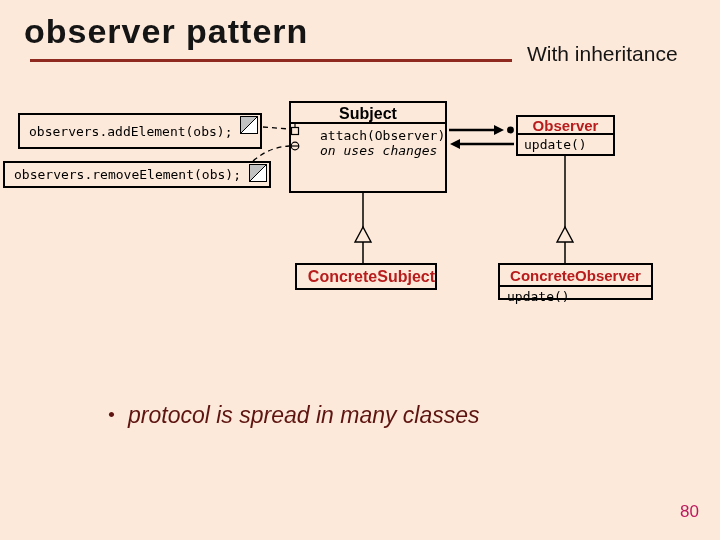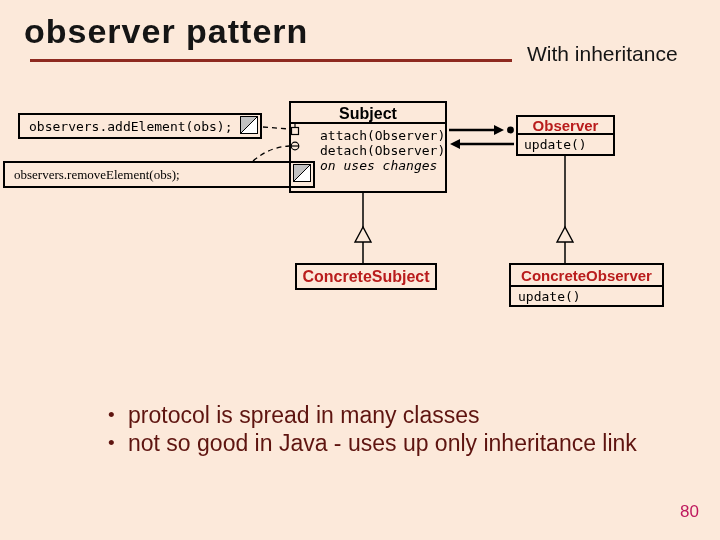--- a/index.html
+++ b/index.html
@@ -30,22 +30,22 @@
 
   
   .note-box {
     border:2px solid #000;
     font-family:"DejaVu Sans Mono", monospace;
     font-size:13px;
     display:flex; align-items:center;
     background:transparent;
     white-space:nowrap;
   }
-  .note-add    { left:18px; top:113px; width:244px; height:26px; padding-left:9px; }
-  .note-remove { left:3px;  top:161px; width:312px; height:27px; padding-left:9px;font-family:Liberation Serif, serif; }
+  .note-add    { left:18px; top:113px; width:244px; height:36px; padding-left:9px; }
+  .note-remove { left:3px;  top:161px; width:268px; height:27px; padding-left:9px; }
   .fold-icon { position:absolute; top:1px; right:2px; width:18px; height:18px; }
 
   
   .class-box { border:2px solid #000; background:transparent; }
   .class-title {
     font-weight:bold; text-align:center;
     font-size:16px; line-height:21px;
   }
   .sep { border-bottom:2px solid #000; }
   .red-name { color:#b91c1c; }
@@ -57,31 +57,31 @@
   .box-subject { left:289px; top:101px; width:158px; height:92px; }
   .box-subject .class-title { height:21px; }
   .box-subject .methods { padding:4px 2px 0 29px; }
   .annotation { font-style:italic; }
 
   .box-observer { left:516px; top:115px; width:99px; height:41px; }
   .box-observer .class-title { font-size:15px; height:18px; line-height:18px; }
   .box-observer .methods { padding:2px 2px 0 6px; }
 
   .box-csubject { left:295px; top:263px; width:142px; height:27px;
-                  display:flex; align-items:center; justify-content:center; }
+                  display:flex; align-items:center; justify-content:flex-end; }
 
-  .box-cobserver { left:498px; top:263px; width:155px; height:44px;margin-left:11px; }
+  .box-cobserver { left:498px; top:263px; width:155px; height:37px; }
   .box-cobserver .class-title { font-size:15px; height:22px; line-height:22px; }
   .box-cobserver .methods { padding:2px 2px 0 7px; }
 
   
   #connectors { left:0; top:0; pointer-events:none; }
 
   
-  .bullet-list { left:108px; top:401px; width:590px; }
+  .bullet-list { left:108px; top:401px; width:590px;font-style:italic; }
   .bullet-item {
     font-size:23px; line-height:28px; color:#5e1410;
     white-space:nowrap;
   }
   .bullet-marker { display:inline-block; width:20px; text-align:left; font-size:19px; vertical-align:2px; }
 
   .page-number {
     left:680px; top:502px;
     font-size:17px; color:#be185d;
   }
@@ -106,21 +106,20 @@
   <svg class="fold-icon" viewBox="0 0 18 18">
     <rect x="0.5" y="0.5" width="17" height="17" fill="#ffffff" stroke="#000"></rect>
     <path d="M0.5,0.5 L17.5,0.5 L0.5,17.5 Z" fill="#c2c2c2" stroke="#000"></path>
   </svg>
 </div>
 
 <div class="abs class-box box-subject">
   <div class="class-title sep">Subject</div>
   <div class="methods">
     <div class="mono">attach(Observer)</div>
-    <div class="mono">detach(Observer)</div>
     <div class="mono annotation">on uses changes</div>
   </div>
 </div>
 
 <div class="abs class-box box-observer">
   <div class="class-title sep red-name">Observer</div>
   <div class="methods">
     <div class="mono">update()</div>
   </div>
 </div>
@@ -173,18 +172,15 @@
     <line x1="565" y1="156" x2="565" y2="228" stroke="#000" stroke-width="1.5"></line>
     <polygon points="565,227 557,242 573,242" fill="#fce9da" stroke="#000" stroke-width="1.4"></polygon>
     <line x1="565" y1="242" x2="565" y2="263" stroke="#000" stroke-width="1.5"></line>
   </g>
 </svg>
 
 <div class="abs bullet-list">
   <div class="bullet-item">
     <span class="bullet-marker">•</span><span>protocol is spread in many classes</span>
   </div>
-  <div class="bullet-item">
-    <span class="bullet-marker">•</span><span>not so good in Java - uses up only inheritance link</span>
-  </div>
 </div>
 
 <div class="abs page-number">80</div>
 
 </body></html>

